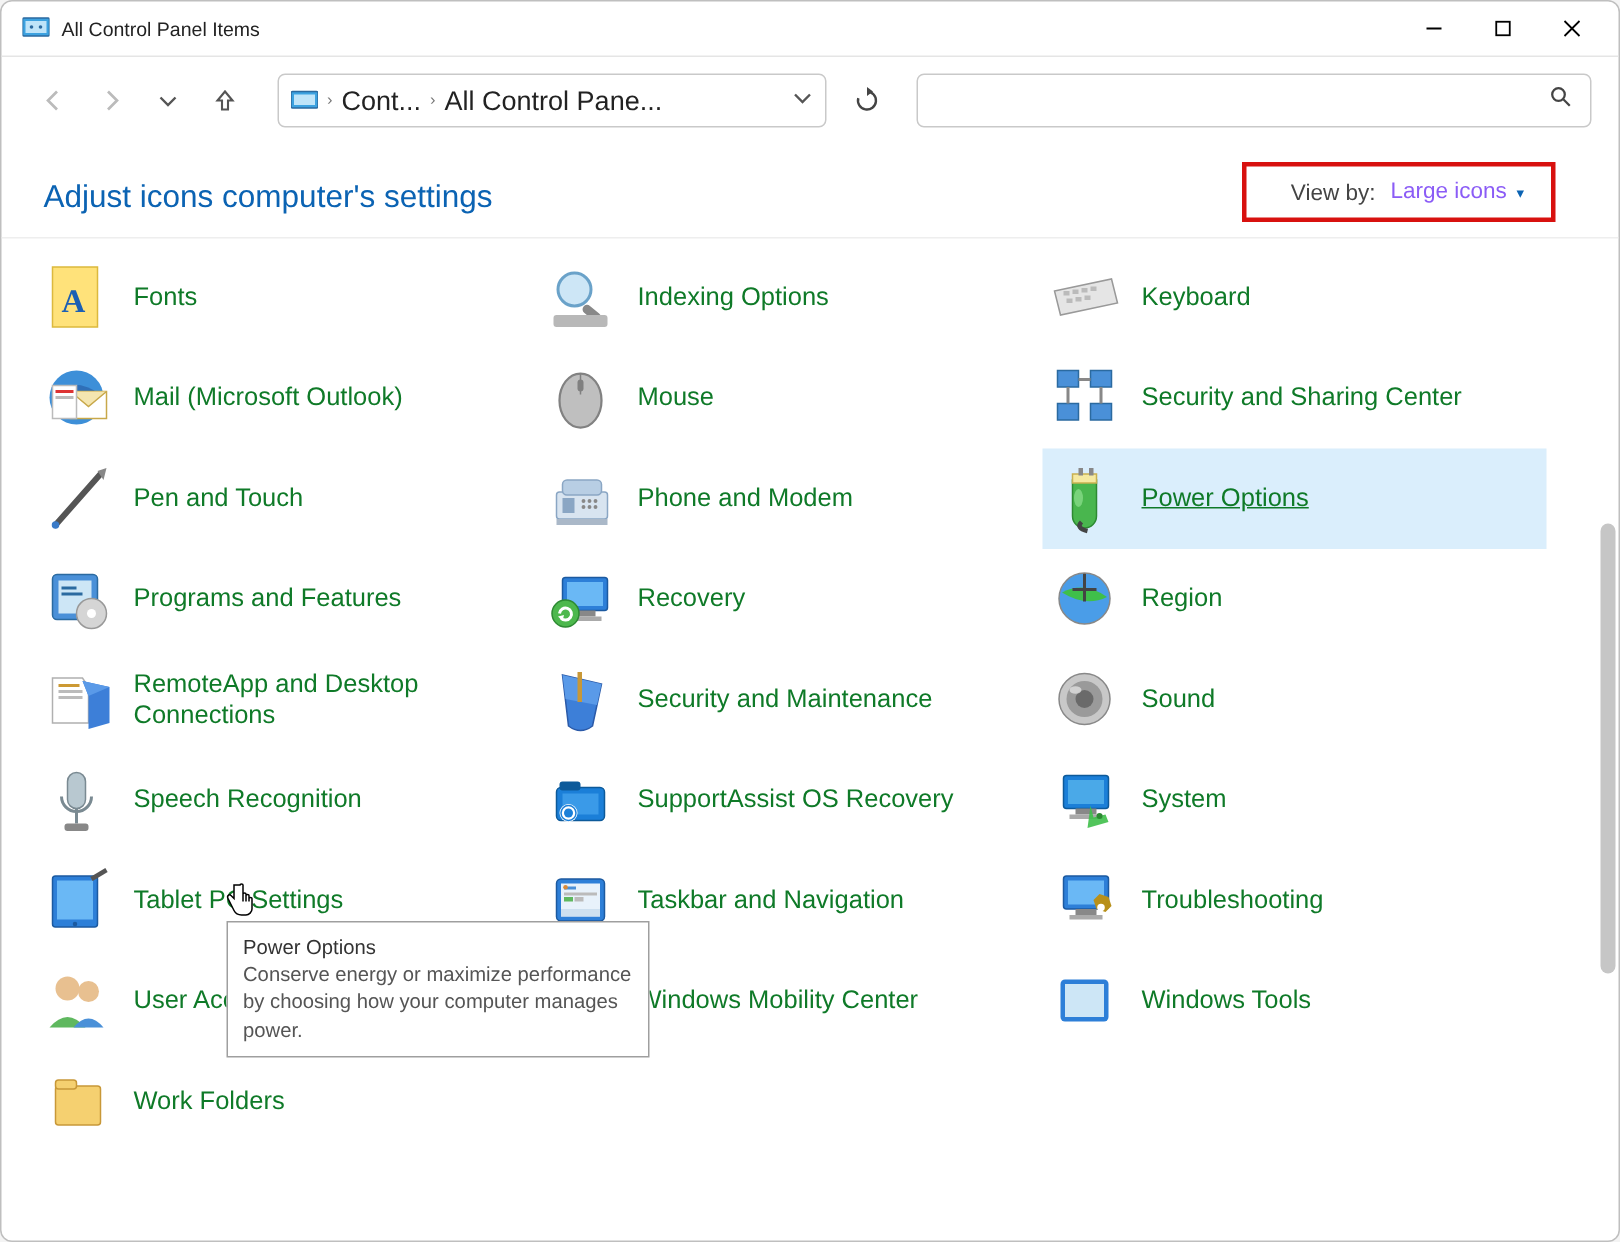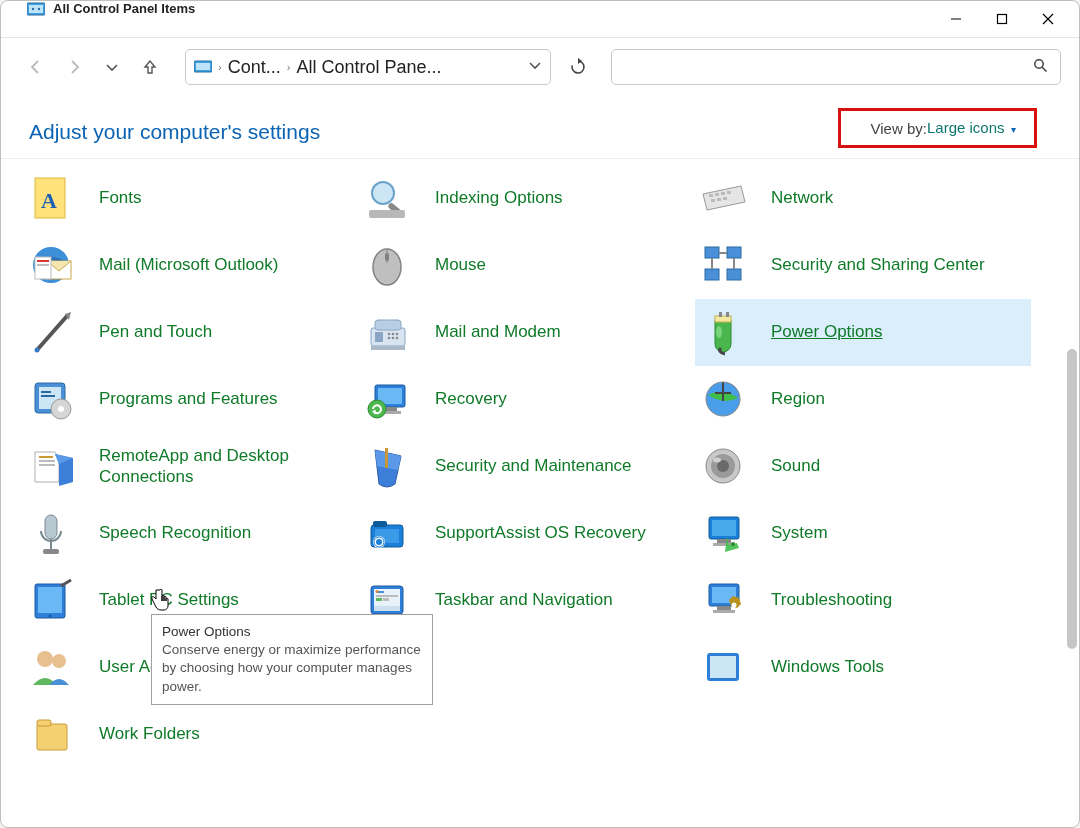--- a/index.html
+++ b/index.html
@@ -1,46 +1,46 @@
 <!DOCTYPE html>
 <html><head>
 <meta charset="utf-8">
 <style>
   html,body{margin:0;padding:0;font-family:"Segoe UI",Arial,sans-serif;background:#f4f4f4;}
   .window{width:1080px;height:828px;margin:0 auto;background:#fff;border:1px solid #bfbfbf;border-radius:8px;box-sizing:border-box;display:flex;flex-direction:column;overflow:hidden;position:relative;}
   
-  .titlebar{height:36px;display:flex;padding:0 8px 0 26px;border-bottom:1px solid #e5e5e5;font-weight:bold;}
+  .titlebar{height:36px;display:flex;align-items:center;padding:0 8px 0 14px;border-bottom:1px solid #e5e5e5;}
   .titlebar .app-icon{width:18px;height:18px;margin-right:8px;}
   .titlebar .title{font-size:13px;color:#222;flex:1;}
   .win-btn{width:46px;height:36px;display:flex;align-items:center;justify-content:center;color:#000;}
   .win-btn svg{width:12px;height:12px;}
   
   .navbar{height:58px;display:flex;align-items:center;padding:0 18px;gap:4px;}
   .nav-btn{width:34px;height:34px;display:flex;align-items:center;justify-content:center;border-radius:4px;color:#333;}
   .nav-btn.disabled{color:#bbb;}
   .address{flex:0 0 348px;height:34px;border:1px solid #c9c9c9;border-radius:5px;display:flex;align-items:center;padding:0 8px;gap:6px;margin-left:14px;background:#fff;}
   .address .cp-icon{width:18px;height:14px;}
   .address .crumb{font-size:18px;color:#222;white-space:nowrap;}
   .address .sep{color:#777;font-size:11px;}
   .address .dd{margin-left:auto;color:#555;}
   .refresh-btn{width:34px;height:34px;display:flex;align-items:center;justify-content:center;margin-left:6px;}
   .search{flex:1;height:34px;border:1px solid #c9c9c9;border-radius:5px;margin-left:12px;display:flex;align-items:center;background:#fff;}
   .search input{flex:1;border:none;outline:none;font-size:14px;padding:0 10px;background:transparent;}
   .search .mag{padding:0 12px;color:#444;}
   
   .header-row{padding:24px 28px 14px 28px;display:flex;align-items:center;position:relative;}
   .header-row h1{font-size:21px;font-weight:400;color:#0b63b3;margin:0;}
-  .viewby-box{position:absolute;right:42px;top:12px;padding:8px 18px 8px 30px;border:3px solid #d8110f;display:flex;align-items:center;}
+  .viewby-box{position:absolute;right:42px;top:12px;padding:8px 18px 8px 30px;border:3px solid #d8110f;display:flex;align-items:center;gap:10px;}
   .viewby-label{font-size:15px;color:#444;}
-  .viewby-val{font-size:15px;color:#0f766e;}
+  .viewby-val{font-size:15px;color:#8b5cf6;}
   .viewby-caret{color:#0b63b3;font-size:10px;margin-left:2px;}
   
   .content{flex:1;overflow:hidden;position:relative;border-top:1px solid #eee;}
   .grid{display:grid;grid-template-columns:repeat(3,336px);grid-auto-rows:67px;padding:6px 0 0 22px;position:relative;}
-  .item{display:flex;align-items:center;gap:24px;padding:4px 10px 4px 6px;border-radius:0;position:relative;}
+  .item{display:flex;align-items:center;gap:14px;padding:4px 10px 4px 6px;border-radius:0;position:relative;}
   .item.highlight{background:#daeefc;}
   .item .icon{width:46px;height:46px;flex:0 0 46px;display:flex;align-items:center;justify-content:center;}
   .item .label{font-size:17px;color:#0f7a28;line-height:1.2;}
   .item.highlight .label{text-decoration:underline;color:#0f7a28;}
   
   .tooltip{position:absolute;left:150px;top:455px;width:260px;background:#fff;border:1px solid #9f9f9f;padding:8px 10px;font-size:13.5px;color:#555;line-height:1.35;z-index:20;}
   .tooltip .tt-title{color:#333;}
   
   .cursor{position:absolute;left:148px;top:428px;z-index:30;}
   
@@ -128,21 +128,21 @@
     <div class="search">
       <input type="text" placeholder="" style="">
       <span class="mag"><svg width="15" height="15" viewBox="0 0 15 15">
             <circle cx="6" cy="6" r="4.2" fill="none" stroke="#444" stroke-width="1.5"></circle>
             <line x1="9.2" y1="9.2" x2="13.5" y2="13.5" stroke="#444" stroke-width="1.5"></line>
           </svg></span>
     </div>
   </div>
 
   <div class="header-row">
-    <h1>Adjust your computer's settings</h1>
+    <h1>Adjust icons computer's settings</h1>
     <div class="viewby-box">
       <span class="viewby-label">View by:</span>
       <span>
         <span class="viewby-val">Large icons</span>
         <span class="viewby-caret">▾</span>
       </span>
     </div>
   </div>
 
   <div class="content">
@@ -162,21 +162,21 @@
             </svg>
           </span>
           <span class="label">Indexing Options</span>
         </div>
         <div class="item">
           <span class="icon">
             <svg width="46" height="46" viewBox="0 0 46 46">
               <use href="#ic-keyboard"></use>
             </svg>
           </span>
-          <span class="label">Network</span>
+          <span class="label">Keyboard</span>
         </div>
         <div class="item">
           <span class="icon">
             <svg width="46" height="46" viewBox="0 0 46 46">
               <use href="#ic-mail"></use>
             </svg>
           </span>
           <span class="label">Mail (Microsoft Outlook)</span>
         </div>
         <div class="item">
@@ -202,21 +202,21 @@
             </svg>
           </span>
           <span class="label">Pen and Touch</span>
         </div>
         <div class="item">
           <span class="icon">
             <svg width="46" height="46" viewBox="0 0 46 46">
               <use href="#ic-phone"></use>
             </svg>
           </span>
-          <span class="label">Mail and Modem</span>
+          <span class="label">Phone and Modem</span>
         </div>
         <div class="item highlight">
           <span class="icon">
             <svg width="46" height="46" viewBox="0 0 46 46">
               <use href="#ic-power"></use>
             </svg>
           </span>
           <span class="label">Power Options</span>
         </div>
         <div class="item">
@@ -322,20 +322,21 @@
             </svg>
           </span>
           <span class="label">User Accounts</span>
         </div>
         <div class="item">
           <span class="icon">
             <svg width="46" height="46" viewBox="0 0 46 46">
               <use href="#ic-mobility"></use>
             </svg>
           </span>
+          <span class="label">Windows Mobility Center</span>
         </div>
         <div class="item">
           <span class="icon">
             <svg width="46" height="46" viewBox="0 0 46 46">
               <use href="#ic-tools"></use>
             </svg>
           </span>
           <span class="label">Windows Tools</span>
         </div>
         <div class="item">

